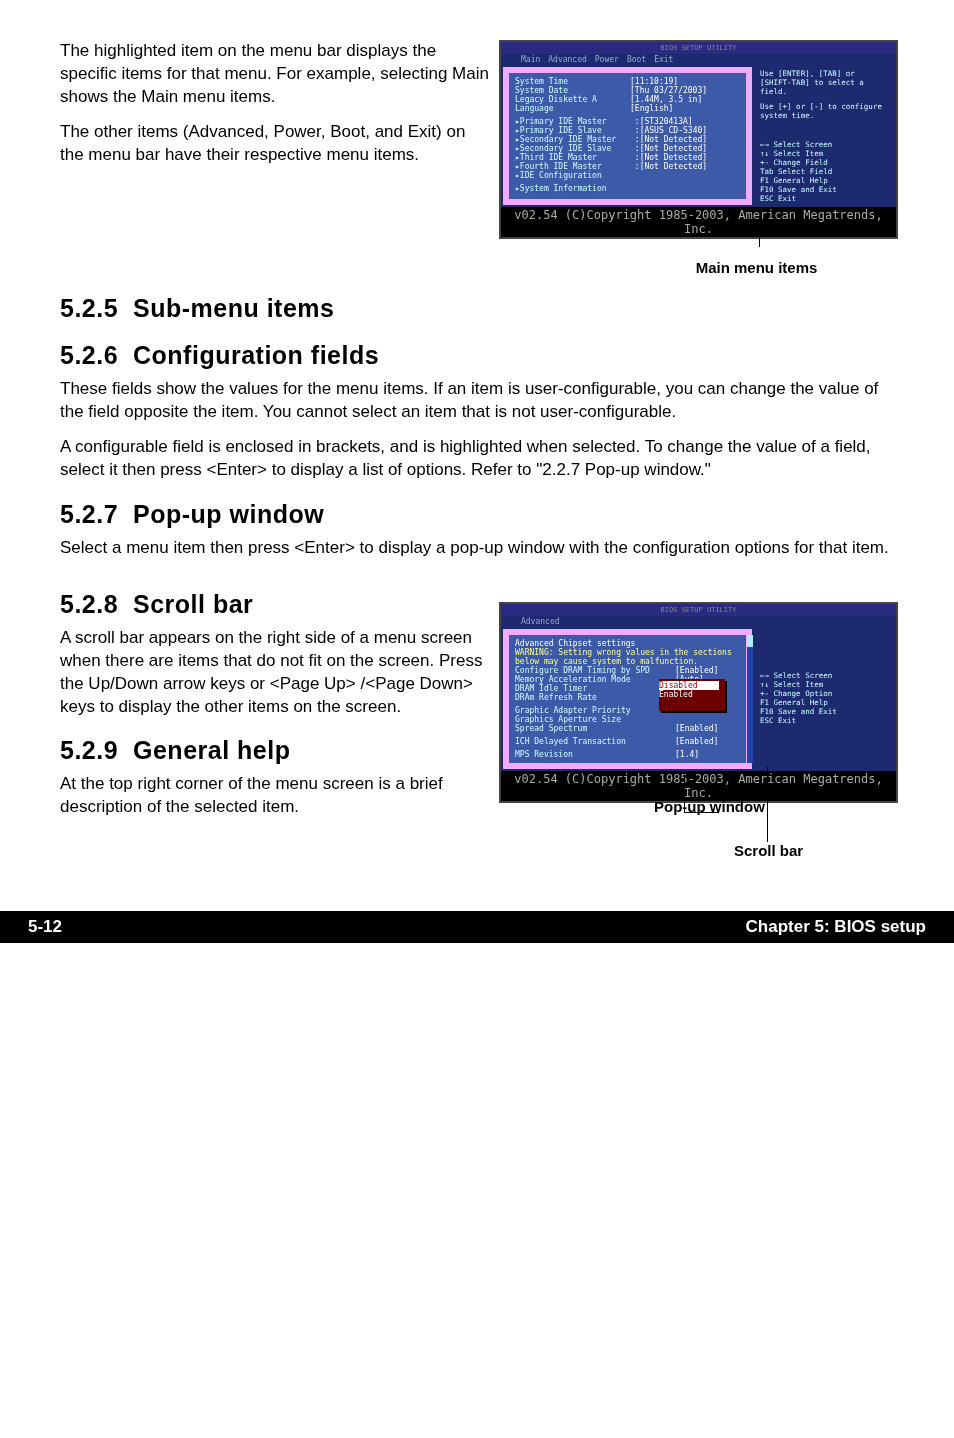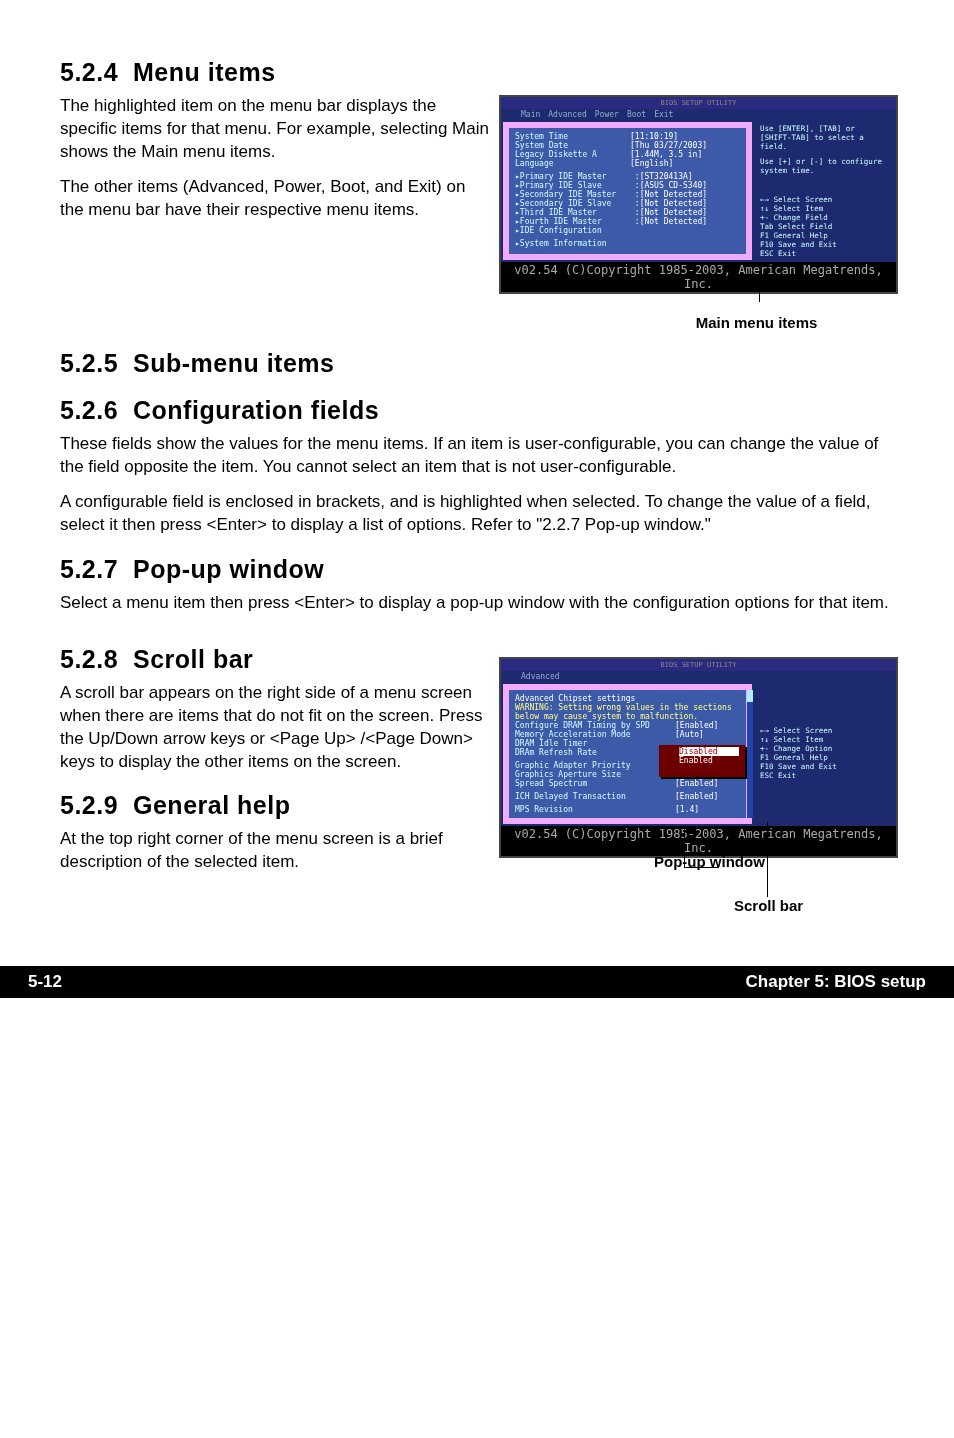--- a/index.html
+++ b/index.html
@@ -89,23 +89,23 @@
     text-align:center;
     margin-top:6px;
   }
   .bios2 .bios-left {
     position: relative;
   }
   .popup {
     position:absolute;
     background:#6c0000;
     color:#fff;
-    padding:2px 6px 12px 20px;
+    padding:2px 6px 12px 0;
     width:60px;
-    top:55px;
+    top:44px;
     left:150px;
     font-size:8px;
     box-shadow: 2px 2px 0 #000;
   }
   .scrollbar {
     position:absolute;
     right:-7px;
     top:0;
     bottom:0;
     width:6px;
@@ -140,21 +140,20 @@
     padding: 6px 28px;
     margin-top: 60px;
     gap: 48px;
   }
 </style>
 </head>
 <body>
 
 <div class="page">
 
-  <h2><span>5.2.4</span>&nbsp;&nbsp;<span>Menu items</span></h2>
   <div class="row">
     <div class="col-text">
       <p>The highlighted item on the menu bar displays the specific items for that menu. For example, selecting Main shows the Main menu items.</p>
       <p>The other items (Advanced, Power, Boot, and Exit) on the menu bar have their respective menu items.</p>
     </div>
     <div class="col-img">
       <div class="anno" style="width:395px;">
         <div class="bios-window">
           <div class="bios-title">BIOS SETUP UTILITY</div>
           <div class="bios-nav">

